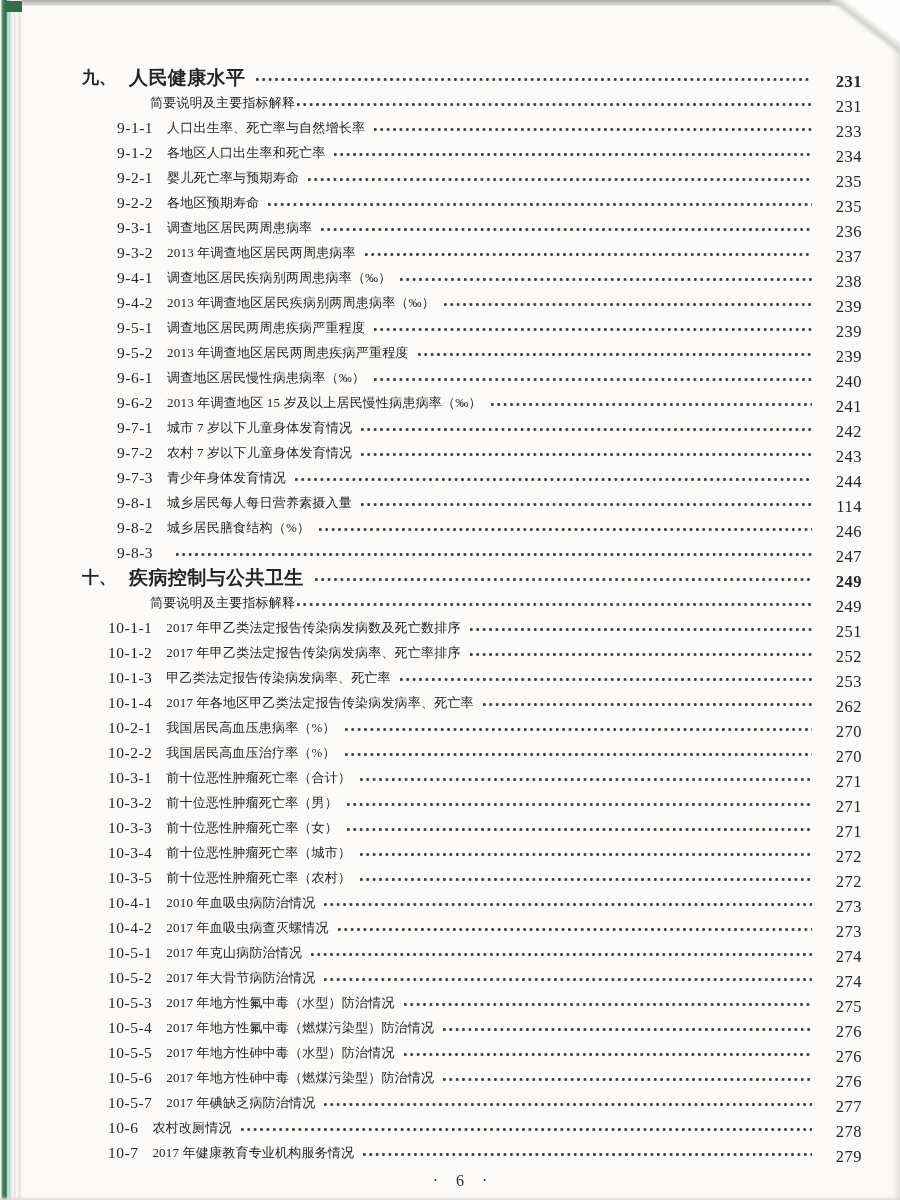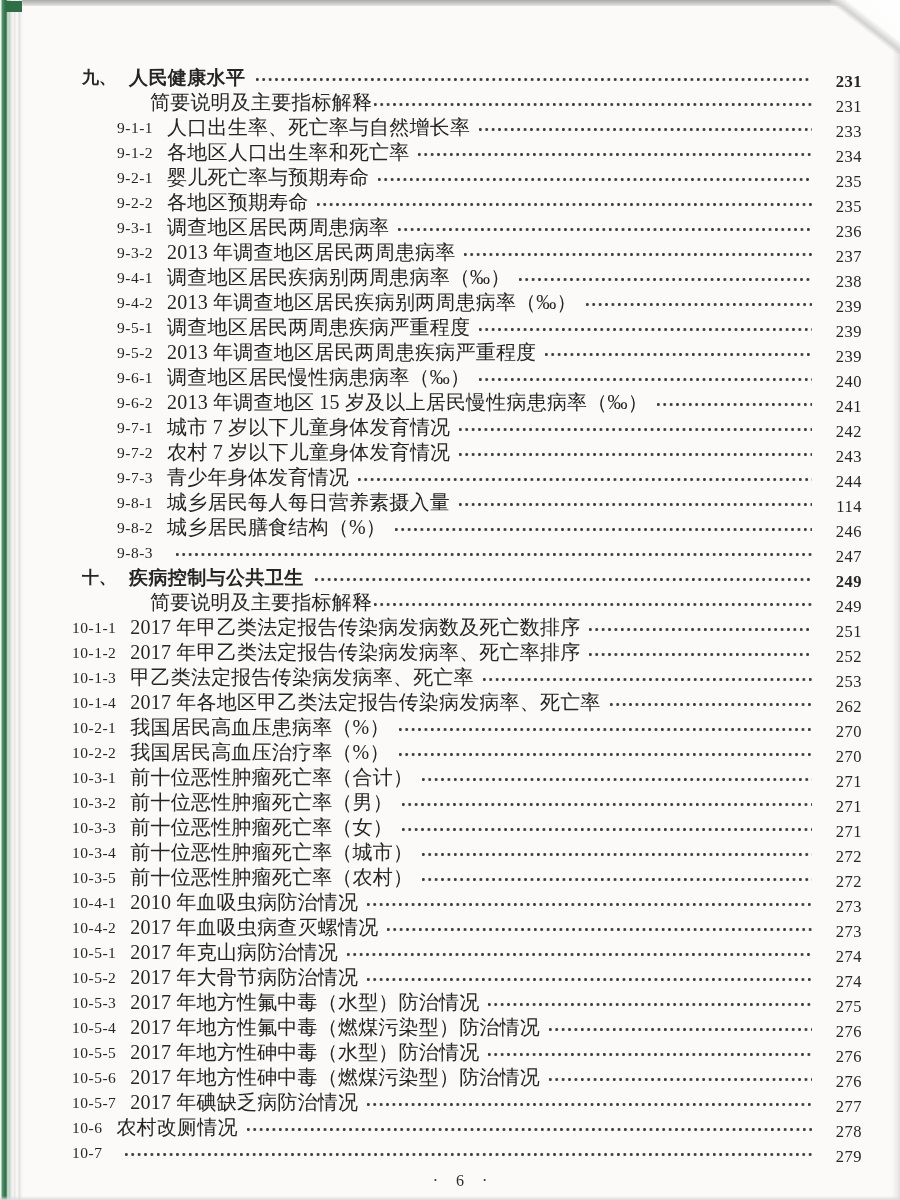--- a/index.html
+++ b/index.html
@@ -28,23 +28,23 @@
     background:linear-gradient(to bottom,rgba(251,250,248,0),#dddbd9);}
   .corner-curl{position:absolute;top:0;right:0;width:70px;height:54px;
     background:linear-gradient(to bottom left,
       #fefefe 0%,#fdfdfc 38%,#d2d2d0 47%,rgba(255,255,255,0) 53%);}
   
   .toc{position:absolute;left:0;top:65px;right:0;}
   .row{display:flex;align-items:center;height:25px;padding-right:38px;white-space:nowrap;}
   .ind-sec{padding-left:82px;}
   .ind-note{padding-left:150px;}
   .ind-9{padding-left:117px;justify-content:center;}
-  .ind-10{padding-left:72px;}
+  .ind-10{padding-left:108px;}
   .num{flex:none;margin-right:14px;font-size:15.5px;letter-spacing:.5px;}
-  .title{flex:none;font-size:20px;letter-spacing:.2px;}
+  .title{flex:none;font-size:13px;letter-spacing:.2px;}
   .row-section{font-weight:bold;}
   .row-section .num{font-size:17px;margin-right:13px;letter-spacing:0;}
   .row-section .title{font-size:19px;letter-spacing:.4px;}
   .dots{flex:1 1 auto;align-self:stretch;margin-left:9px;margin-right:4px;
     background-image:radial-gradient(circle at 1.3px calc(50% + 2px),#3c3c3c 1.15px,rgba(0,0,0,0) 1.8px);
     background-size:6.4px 100%;background-repeat:repeat-x;}
   .row-section .dots{margin-left:11px;}
   .ind-note .dots{margin-left:2px;}
   .pagenum{flex:none;width:34px;text-align:right;font-size:16.5px;
     position:relative;top:4.5px;letter-spacing:.5px;margin-left:12px;}
@@ -313,19 +313,20 @@
         <span class="pagenum">277</span>
       </div>
       <div class="row ind-10">
         <span class="num">10-6</span>
         <span class="title">农村改厕情况</span>
         <span class="dots"></span>
         <span class="pagenum">278</span>
       </div>
       <div class="row ind-10">
         <span class="num">10-7</span>
+        <span class="title">2017 年健康教育专业机构服务情况</span>
         <span class="dots"></span>
         <span class="pagenum">279</span>
       </div>
     </div>
 
   <div class="footer">· 6 ·</div>
 </div>
 
 </body></html>

